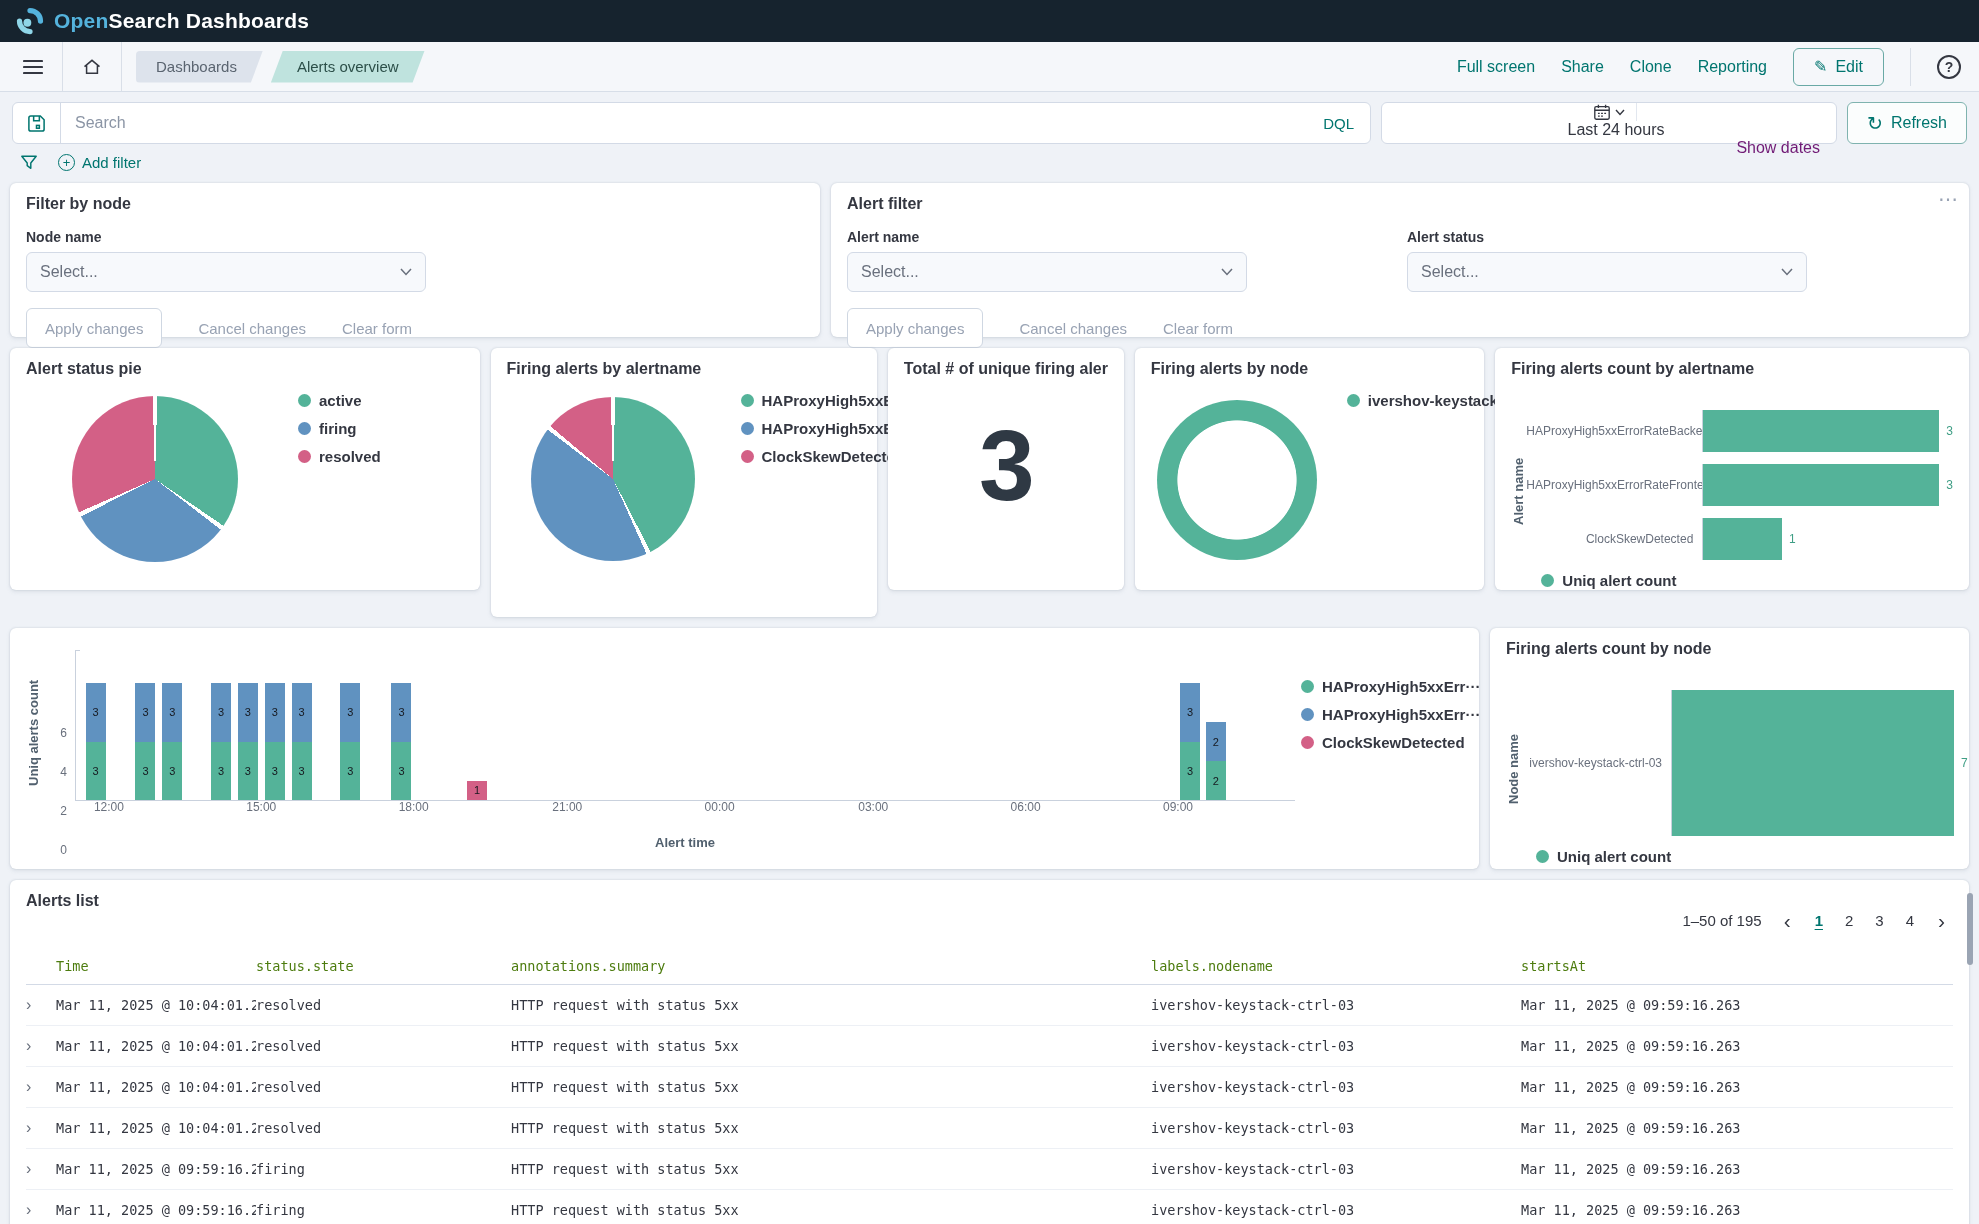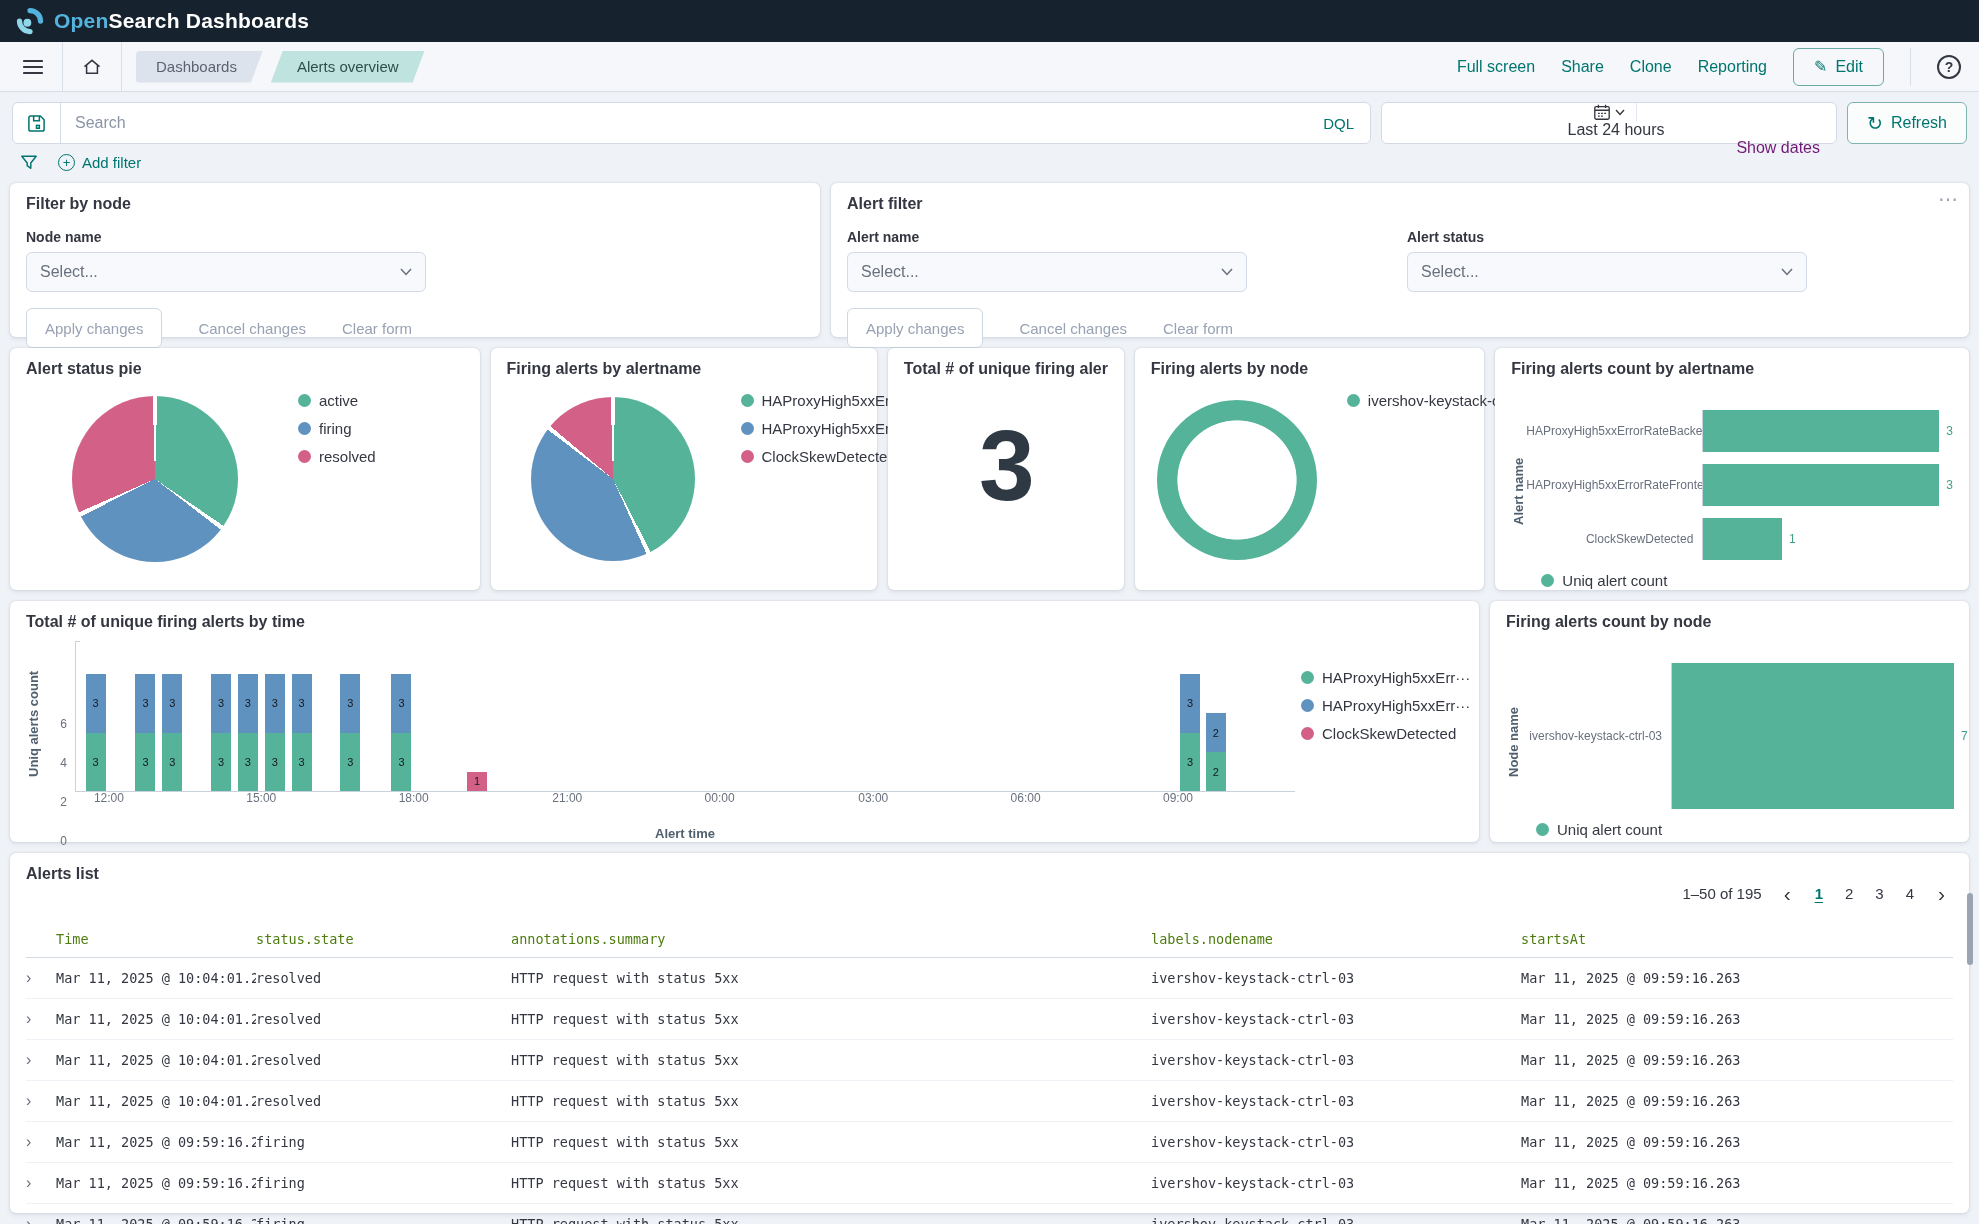--- a/index.html
+++ b/index.html
@@ -54,21 +54,21 @@
   .btnrow { margin-top:16px; display:flex; align-items:center; gap:36px; }
   .applybtn { height:40px; padding:0 18px; background:#fff; border:1px solid #cfd7e2; border-radius:6px; color:#98a2b3; font-size:15px; font-weight:500; cursor:default; }
   .ghostlink { color:#98a2b3; font-size:15px; cursor:pointer; }
   .fields { display:flex; }
   .panelmenu { position:absolute; top:4px; right:10px; color:#98a2b3; font-size:20px; letter-spacing:1px; cursor:pointer; }
 
   
   .legend { display:flex; flex-direction:column; gap:11px; }
   .legend-item { display:flex; align-items:center; gap:8px; cursor:pointer; }
   .dot { width:13px; height:13px; border-radius:50%; flex:none; }
-  .legend-label { font-size:15px; color:#343741; white-space:nowrap; }
+  .legend-label { font-size:15px; color:#343741; white-space:nowrap;font-weight:bold; }
 
   
   .pie { border-radius:50%; position:absolute; cursor:pointer; }
   .bignum { text-align:center; font-size:100px; font-weight:700; color:#2f3944; margin-top:30px; letter-spacing:-2px; }
 
   .vlabel { writing-mode:vertical-rl; transform:rotate(180deg); font-size:13px; font-weight:700; color:#51606e; text-align:center; }
 
   
   .hbar-chart { display:flex; align-items:stretch; margin-top:32px; }
   .hbar-rows { flex:1; }
@@ -256,21 +256,21 @@
             <span class="dot" style="background: rgb(96, 146, 192);"></span>
             <span class="legend-label">firing</span>
           </div>
           <div class="legend-item">
             <span class="dot" style="background: rgb(211, 96, 134);"></span>
             <span class="legend-label">resolved</span>
           </div>
         </div>
     </section>
 
-    <section class="panel" style="width:398px;height:242px;">
+    <section class="panel" style="width:398px;height:269px;">
       <div class="ptitle">Firing alerts by alertname</div>
       <div class="pie" id="pie-1" style="width: 164px; height: 164px; left: 40px; top: 49px; background: conic-gradient(rgb(255, 255, 255) 0deg, rgb(255, 255, 255) 1.6deg, rgb(84, 179, 153) 1.6deg, rgb(84, 179, 153) 152.686deg, rgb(255, 255, 255) 152.686deg, rgb(255, 255, 255) 154.286deg, rgb(255, 255, 255) 154.286deg, rgb(255, 255, 255) 155.886deg, rgb(96, 146, 192) 155.886deg, rgb(96, 146, 192) 306.971deg, rgb(255, 255, 255) 306.971deg, rgb(255, 255, 255) 308.571deg, rgb(255, 255, 255) 308.571deg, rgb(255, 255, 255) 310.171deg, rgb(211, 96, 134) 310.171deg, rgb(211, 96, 134) 358.4deg, rgb(255, 255, 255) 358.4deg, rgb(255, 255, 255) 360deg);"></div>
       <div class="legend" style="position:absolute;left:250px;top:44px;">
           <div class="legend-item">
             <span class="dot" style="background: rgb(84, 179, 153);"></span>
             <span class="legend-label">HAProxyHigh5xxErr···</span>
           </div>
           <div class="legend-item">
             <span class="dot" style="background: rgb(96, 146, 192);"></span>
             <span class="legend-label">HAProxyHigh5xxErr···</span>
@@ -330,21 +330,20 @@
           <div class="legend-item">
             <span class="dot" style="background: rgb(84, 179, 153);"></span>
             <span class="legend-label">Uniq alert count</span>
           </div>
         </div>
     </section>
   </div>
 
   <div class="row">
     <section class="panel" style="width:1469px;height:241px;">
-      <div class="ptitle">Total # of unique firing alerts by time</div>
       <div class="time-wrap">
         <div class="vlabel" style="height:137px;">Uniq alerts count</div>
         <div class="yticks-col" id="yticks-5">
             <span class="ytick" style="bottom: 0px;">0</span>
             <span class="ytick" style="bottom: 39px;">2</span>
             <span class="ytick" style="bottom: 78px;">4</span>
             <span class="ytick" style="bottom: 117px;">6</span>
           </div>
         <div style="flex:1;">
           <div class="plot" id="plot-5">

